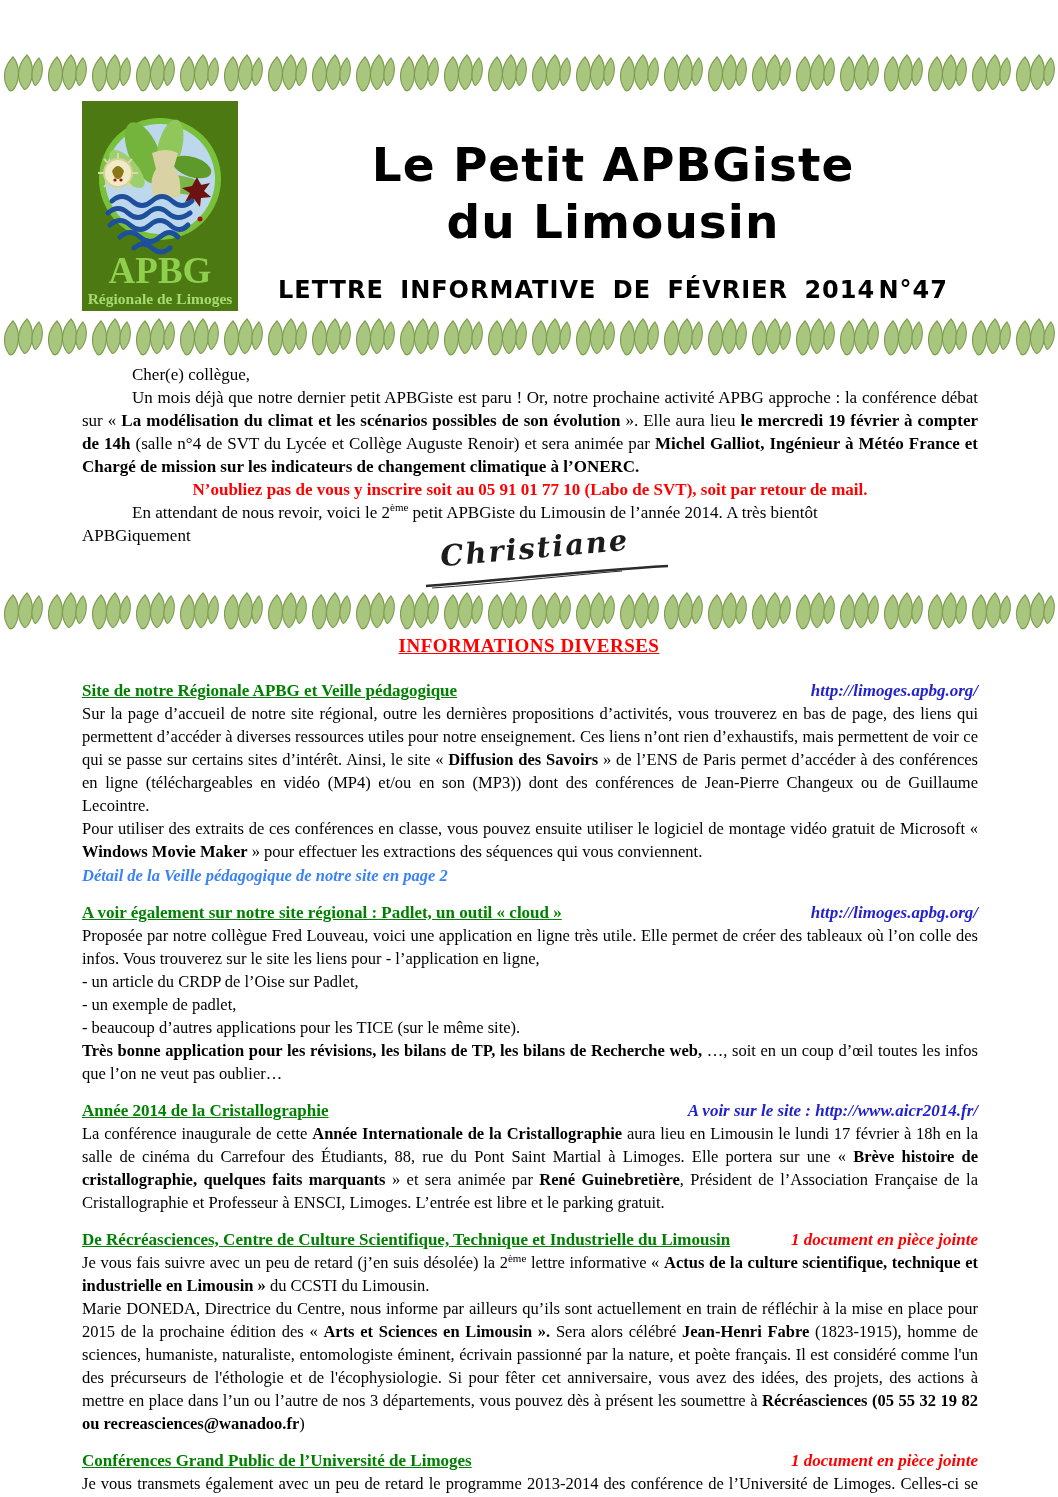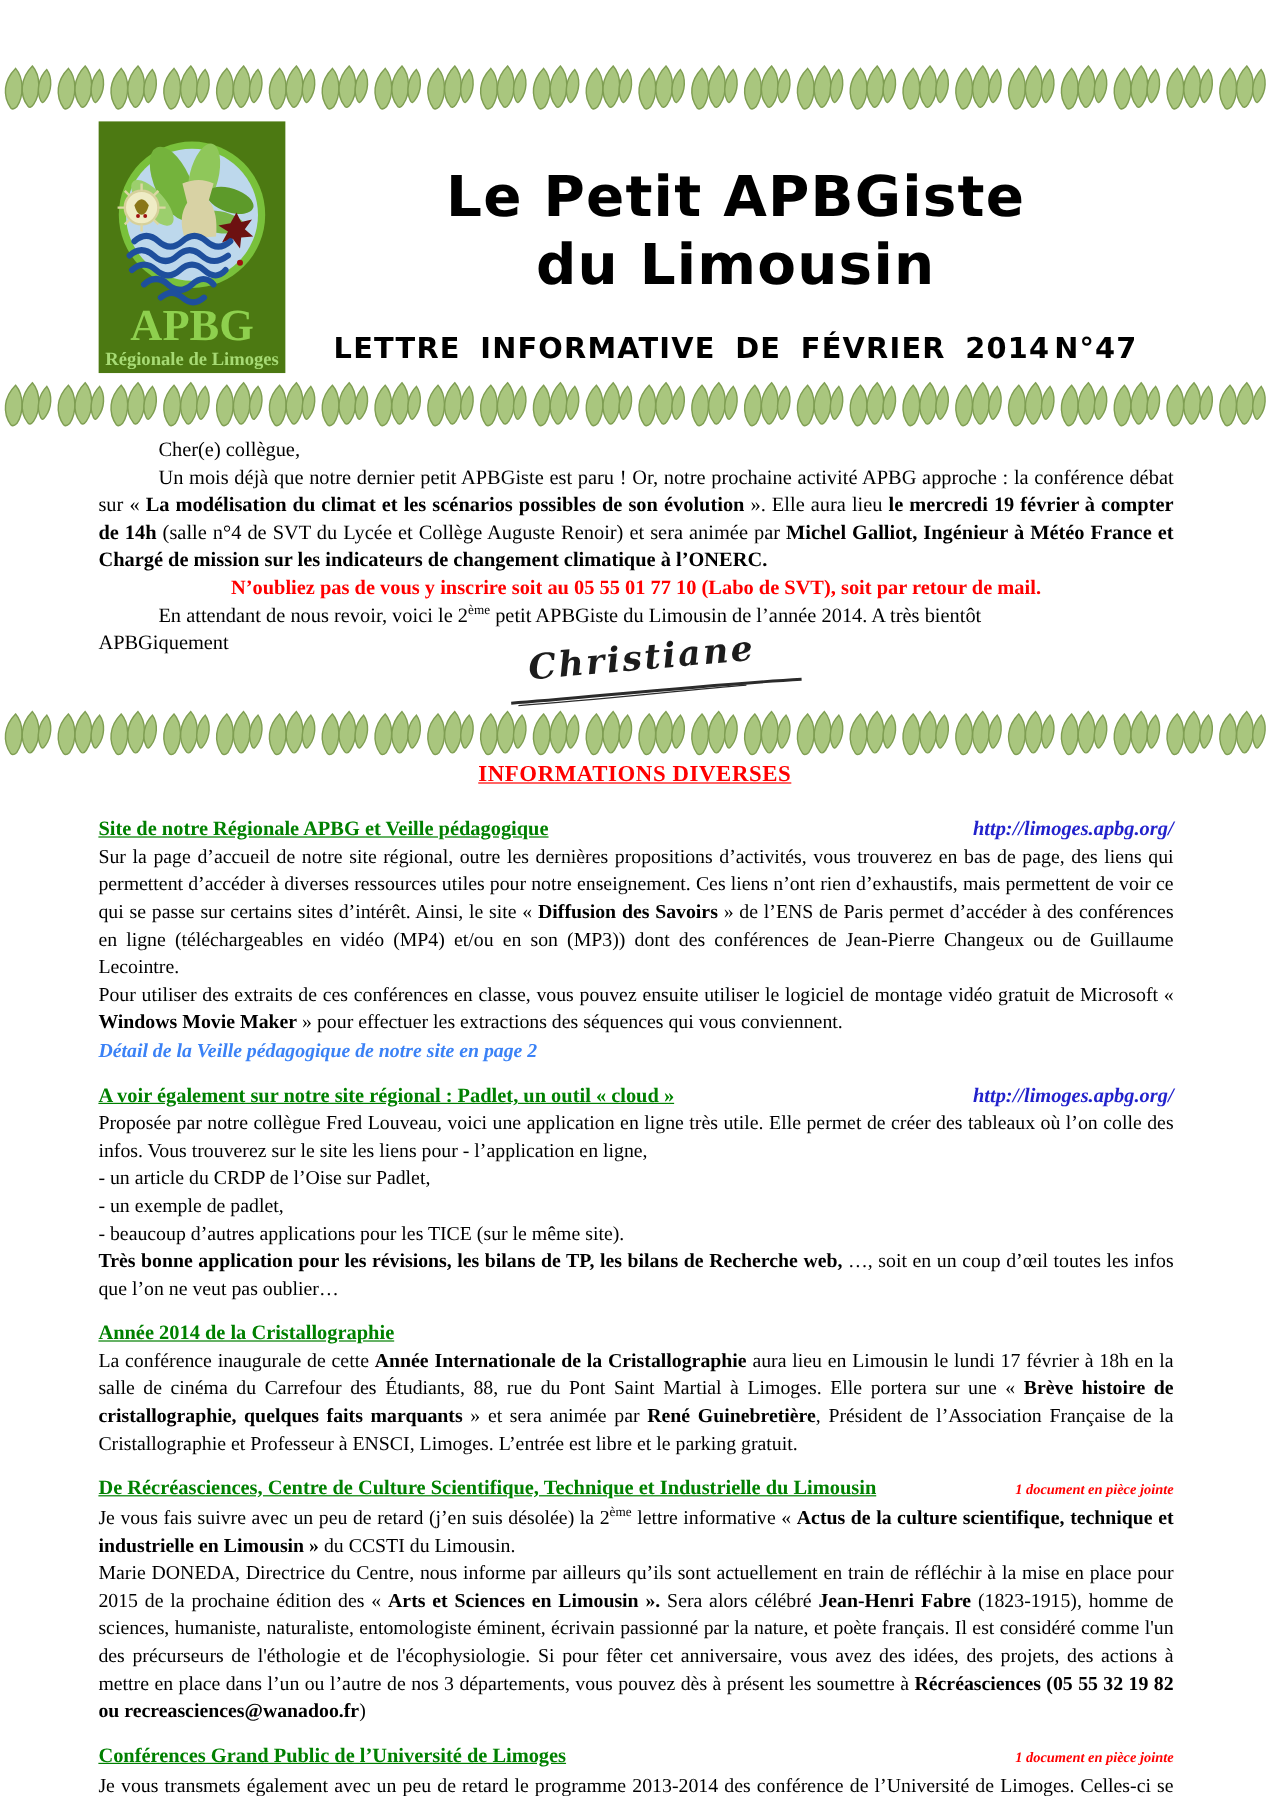--- a/index.html
+++ b/index.html
@@ -35,21 +35,21 @@
                   margin:6px 0 0 28px;color:#1c1c1c;}
   .signature-flourish{position:absolute;left:10px;bottom:0;}
   
   .divider-title{margin:4px 0 0;text-align:center;font-size:19px;font-weight:bold;color:#ff0000;
                  text-decoration:underline;letter-spacing:.5px;}
   .content{padding:0 80px 0 82px;font-size:16.5px;line-height:23px;}
   .section{margin-top:14px;}
   .sec-head{display:flex;justify-content:space-between;align-items:baseline;}
   .sec-heading{color:#008000;font-weight:bold;text-decoration:underline;font-size:17px;}
   .sec-link{color:#2222cc;font-weight:bold;font-style:italic;font-size:17px;text-decoration:none;}
-  .sec-note{color:#ff0000;font-weight:bold;font-style:italic;font-size:12px;white-space:nowrap;margin-left:14px;}
+  .sec-note{color:#ff0000;font-weight:bold;font-style:italic;font-size:17px;white-space:nowrap;margin-left:14px;}
   .content p{margin:0;text-align:justify;}
   .b{font-weight:bold;}
   sup{font-size:11px;line-height:0;}
   .detail-note{text-align:center;color:#3b82f6;font-weight:bold;font-style:italic;margin-top:1px !important;}
   .padlet-item{margin-left:405px;text-align:left !important;}
   .first-section{margin-top:22px;}
 </style>
 </head>
 <body>
 
@@ -467,21 +467,21 @@
           <path d="M9 37 C2 27 3 14 13 4 C20 12 20 27 14 36 C12 38 10 38 9 37 Z"></path>
           <path d="M23 35 C16 26 17 12 27 2 C34 10 34 25 28 34 C26 37 24 37 23 35 Z"></path>
           <path d="M34 31 C30 23 32 12 39 5 C44 12 43 23 38 30 C36 33 35 33 34 31 Z"></path>
         </g>
       </svg>
     </div>
 
   <div class="letter">
     <p class="indent">Cher(e) collègue,</p>
     <p class="indent"><span>Un mois déjà que notre dernier petit APBGiste est paru ! Or, notre prochaine activité APBG approche : la conférence débat sur « </span><span class="b">La modélisation du climat et les scénarios possibles de son évolution</span><span> ». Elle aura lieu </span><span class="b">le mercredi 19 février à compter de 14h</span><span> (salle n°4 de SVT du Lycée et Collège Auguste Renoir) et sera animée par </span><span class="b">Michel Galliot, Ingénieur à Météo France et Chargé de mission sur les indicateurs de changement climatique à l’ONERC.</span></p>
-    <p class="reminder">N’oubliez pas de vous y inscrire soit au 05 55 01 77 10 (Labo de SVT), soit par retour de mail.</p>
+    <p class="reminder">N’oubliez pas de vous y inscrire soit au 05 91 01 77 10 (Labo de SVT), soit par retour de mail.</p>
     <p class="indent"><span>En attendant de nous revoir, voici le 2</span><sup>ème</sup><span> petit APBGiste du Limousin de l’année 2014. A très bientôt</span></p>
     <p class="closing">APBGiquement</p>
     <div class="signature-wrap">
       <span class="signature-text">Christiane</span>
       <svg class="signature-flourish" width="250" height="26" viewBox="0 0 250 26">
         <path d="M4 23 C60 19 160 8 246 3" fill="none" stroke="#2b2b2b" stroke-width="2.4"></path>
         <path d="M10 25 C70 21 150 12 200 8" fill="none" stroke="#2b2b2b" stroke-width="1"></path>
       </svg>
     </div>
   </div>
@@ -686,20 +686,21 @@
       <p>Proposée par notre collègue Fred Louveau, voici une application en ligne très utile. Elle permet de créer des tableaux où l’on colle des infos. Vous trouverez sur le site les liens pour  - l’application en ligne,</p>
       <p class="padlet-item">- un article du CRDP de l’Oise sur Padlet,</p>
       <p class="padlet-item">- un exemple de padlet,</p>
       <p class="padlet-item">- beaucoup d’autres applications pour les TICE (sur le même site).</p>
       <p><span class="b">Très bonne application pour les révisions, les bilans de TP, les bilans de Recherche web,</span><span> …, soit en un coup d’œil toutes les infos que l’on ne veut pas oublier…</span></p>
     </div>
 
     <div class="section">
       <div class="sec-head">
         <span class="sec-heading">Année 2014 de la Cristallographie</span>
+        <a class="sec-link" href="#">A voir sur le site : http://www.aicr2014.fr/</a>
       </div>
       <p><span>La conférence inaugurale de cette </span><span class="b">Année Internationale de la Cristallographie</span><span> aura lieu en Limousin le lundi 17 février à 18h en la salle de cinéma du Carrefour des Étudiants, 88, rue du Pont Saint Martial à Limoges. Elle portera sur une « </span><span class="b">Brève histoire de cristallographie, quelques faits marquants</span><span> » et sera animée par </span><span class="b">René Guinebretière</span><span>, Président de l’Association Française de la Cristallographie et Professeur à ENSCI, Limoges. L’entrée est libre et le parking gratuit.</span></p>
     </div>
 
     <div class="section">
       <div class="sec-head">
         <span class="sec-heading">De Récréasciences, Centre de Culture Scientifique, Technique et Industrielle du Limousin</span>
         <span class="sec-note">1 document en pièce jointe</span>
       </div>
       <p><span>Je vous fais suivre avec un peu de retard (j’en suis désolée) la 2</span><sup>ème</sup><span> lettre informative « </span><span class="b">Actus de la culture scientifique, technique et industrielle en Limousin »</span><span> du CCSTI du Limousin.</span></p>

